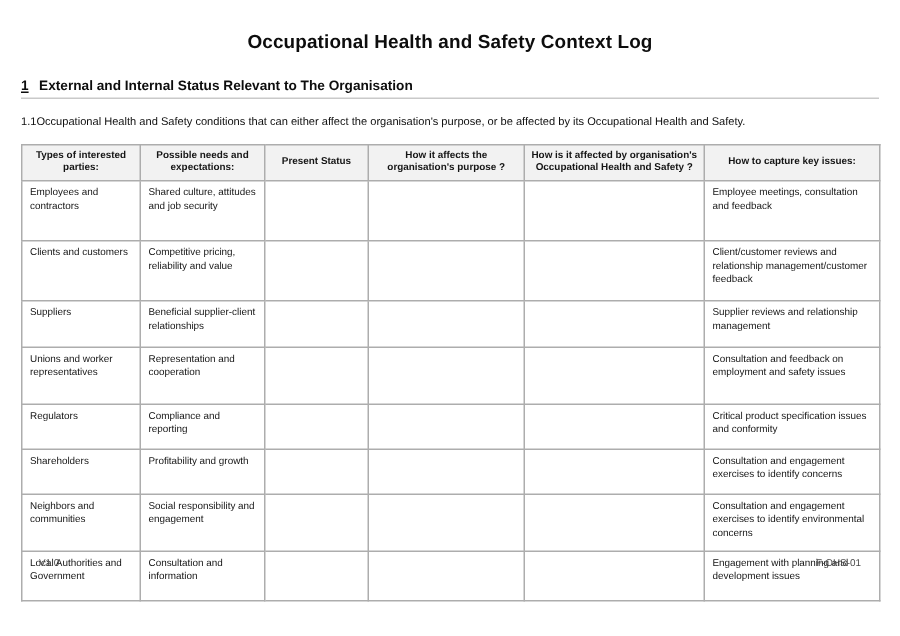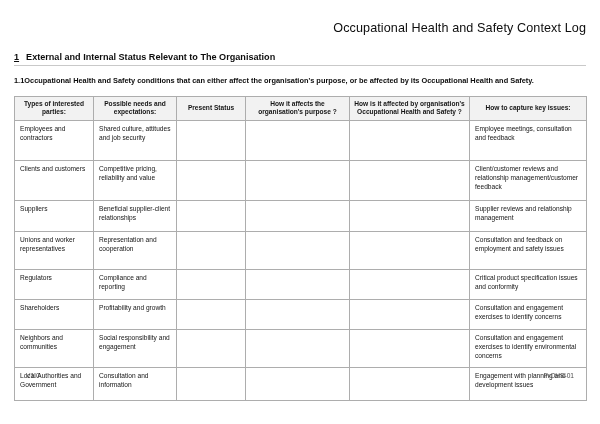--- a/index.html
+++ b/index.html
@@ -18,23 +18,23 @@
   .page {
     position: relative;
     width: 600px;
     height: 424px;
     box-sizing: border-box;
     padding: 0 14px;
   }
 
   
   .doc-title {
-    text-align: right;
+    text-align: center;
     font-size: 12.6px;
-    font-weight: normal;
+    font-weight: bold;
     letter-spacing: 0.1px;
     margin: 0;
     padding-top: 21px;
     color: #0d0d0d;
   }
 
   
   .section-heading {
     margin: 0;
     padding-top: 17px;
@@ -49,21 +49,21 @@
   .section-num {
     text-decoration: underline;
     margin-right: 7px;
   }
 
   
   .clause {
     margin: 0;
     padding-top: 10px;
     font-size: 7.4px;
-    font-weight: bold;
+    font-weight: normal;
     color: #0d0d0d;
     line-height: 1.3;
     white-space: nowrap;
   }
 
   
   .context-table {
     margin-top: 10px;
     width: 572px;
     border-collapse: collapse;

